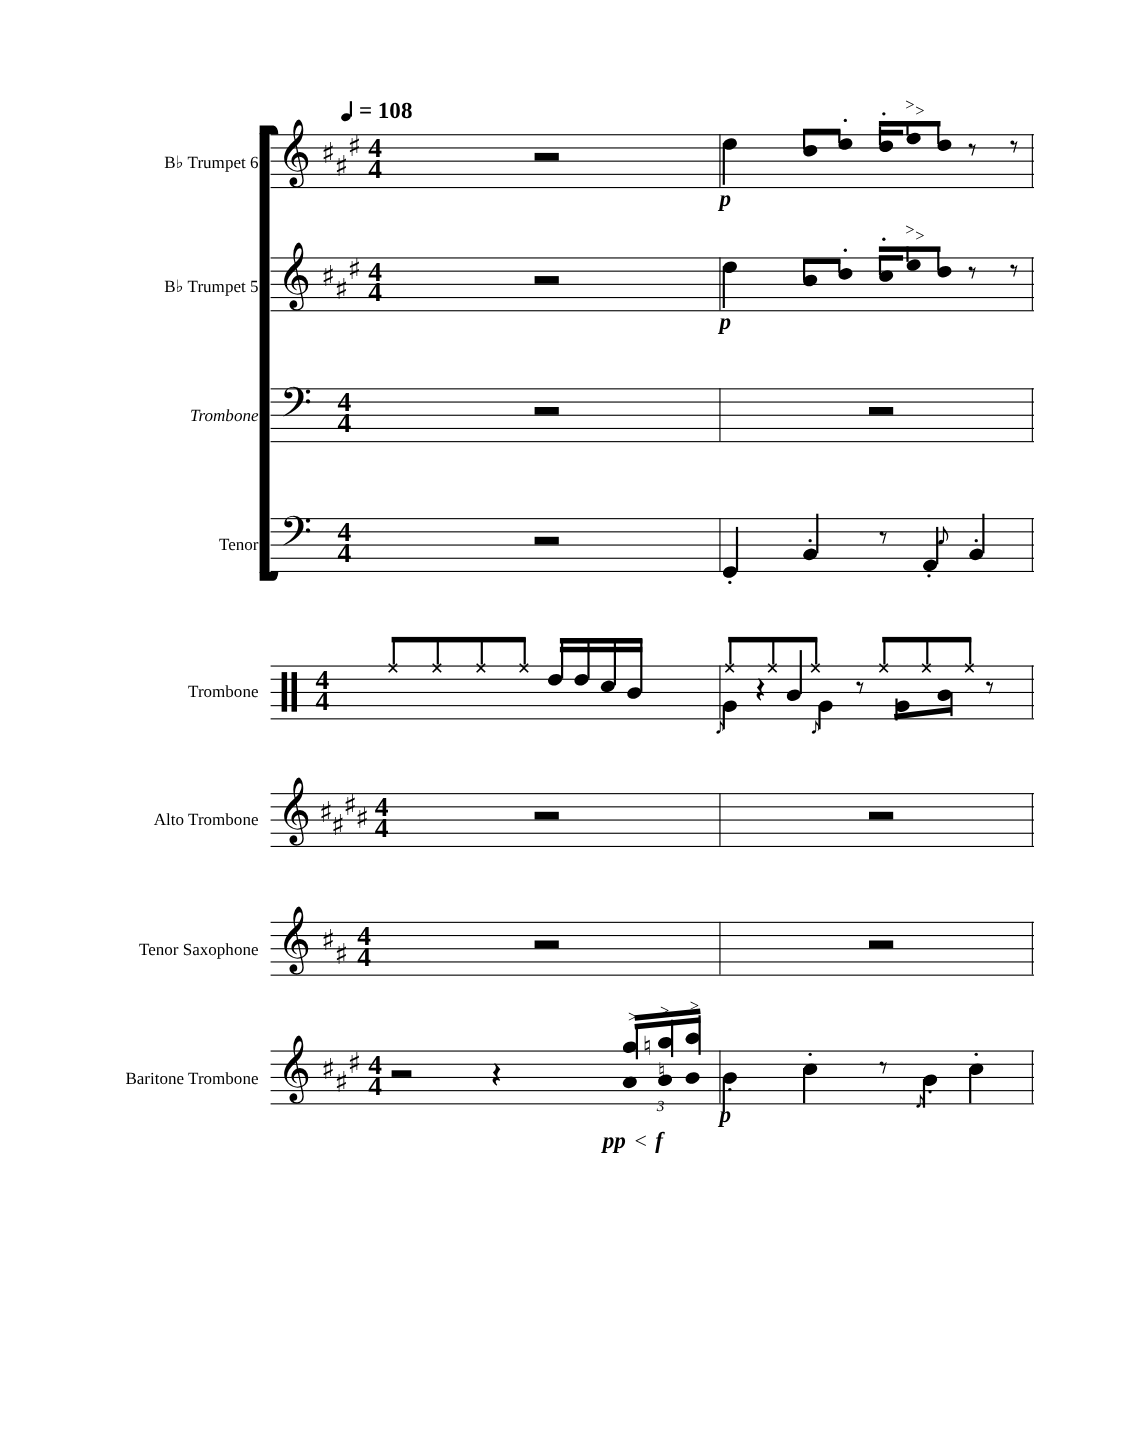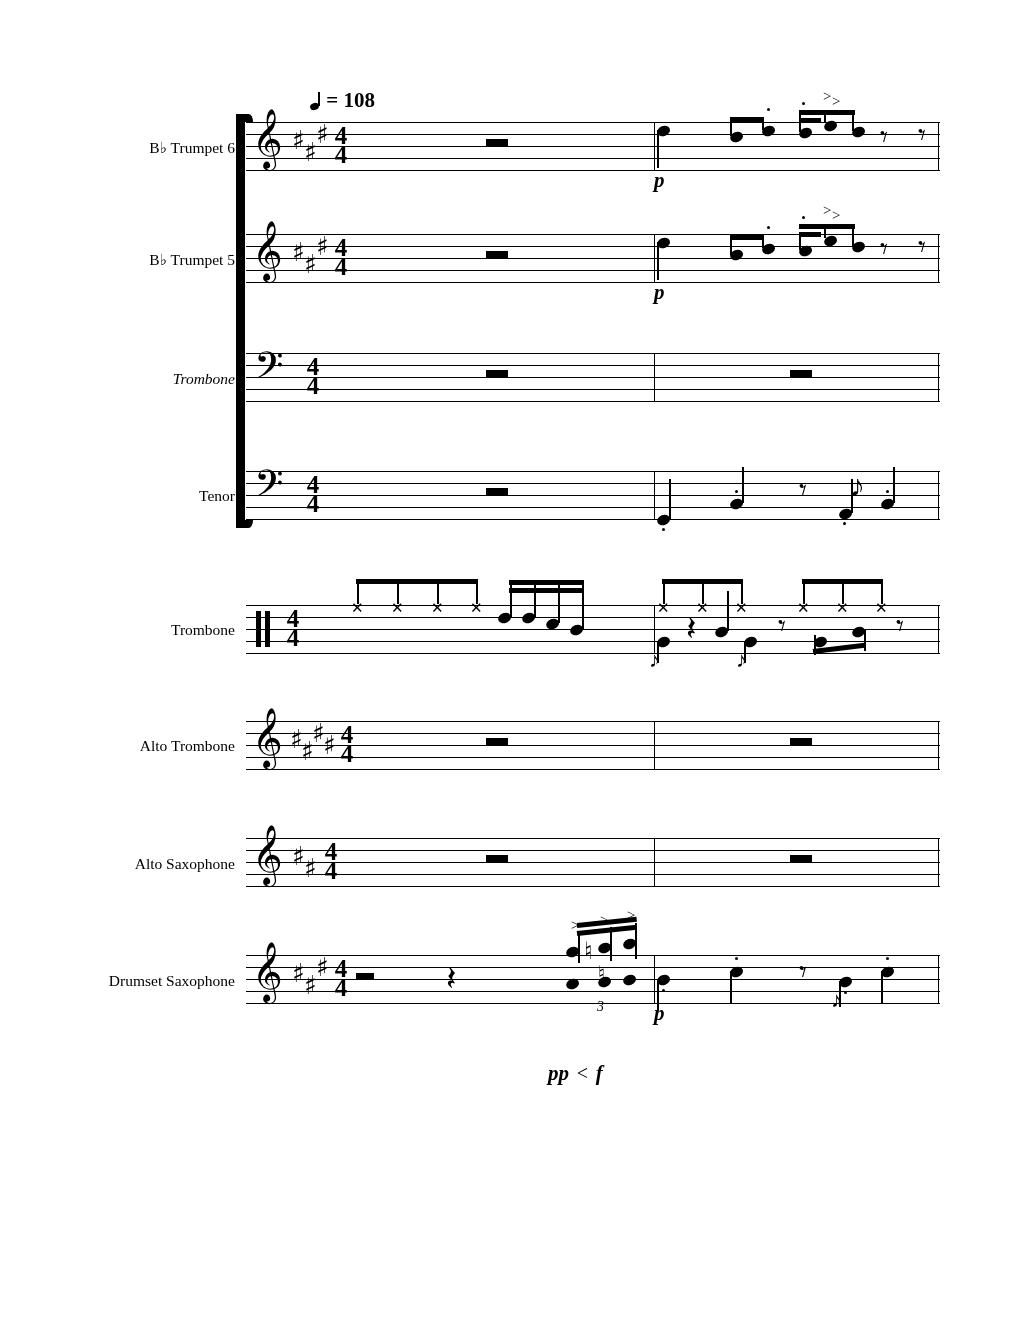--- a/index.html
+++ b/index.html
@@ -224,21 +224,20 @@
   .tuplet {
     position: absolute;
     font-family: "Liberation Serif", serif;
     font-style: italic;
     font-size: 14px;
   }
   .hairpin {
     position: absolute;
     font-size: 19px;
     line-height: 1;
-    margin-top: 36px;
   }
   .drumclef {
     position: absolute;
     width: 14px;
     height: 36px;
   }
   .drumclef i {
     position: absolute;
     top: 0;
     width: 5px;
@@ -522,21 +521,21 @@
       <span>4</span>
       <span>4</span>
     </div>
 
     <div class="mrest" style="left:240px; top:17px;"></div>
     <div class="barline" style="left:408px; top:0; height:48px;"></div>
     <div class="mrest" style="left:544px; top:17px;"></div>
     <div class="barline" style="left:692px; top:0; height:48px;"></div>
   </div>
 
-  <div class="instr-name" style="left:40px; top:855px; width:195px;">Alto Saxophone</div>
+  <div class="instr-name" style="left:40px; top:855px; width:195px;">Tenor Saxophone</div>
   <div class="staff" style="top:838px;">
     <div class="line"></div>
     <div class="line"></div>
     <div class="line"></div>
     <div class="line"></div>
     <div class="line"></div>
 
     <div class="clef treble" style="left:6px; top:-10px;">𝄞</div>
     <div class="sharp" style="left:46px; top:5px;">♯</div>
     <div class="sharp" style="left:58px; top:17px;">♯</div>
@@ -544,21 +543,21 @@
       <span>4</span>
       <span>4</span>
     </div>
 
     <div class="mrest" style="left:240px; top:17px;"></div>
     <div class="barline" style="left:408px; top:0; height:48px;"></div>
     <div class="mrest" style="left:544px; top:17px;"></div>
     <div class="barline" style="left:692px; top:0; height:48px;"></div>
   </div>
 
-  <div class="instr-name" style="left:20px; top:972px; width:215px;">Drumset Saxophone</div>
+  <div class="instr-name" style="left:20px; top:972px; width:215px;">Baritone Trombone</div>
   <div class="staff" style="top:955px;">
     <div class="line"></div>
     <div class="line"></div>
     <div class="line"></div>
     <div class="line"></div>
     <div class="line"></div>
 
     <div class="clef treble" style="left:6px; top:-10px;">𝄞</div>
     <div class="sharp" style="left:46px; top:5px;">♯</div>
     <div class="sharp" style="left:58px; top:17px;">♯</div>

